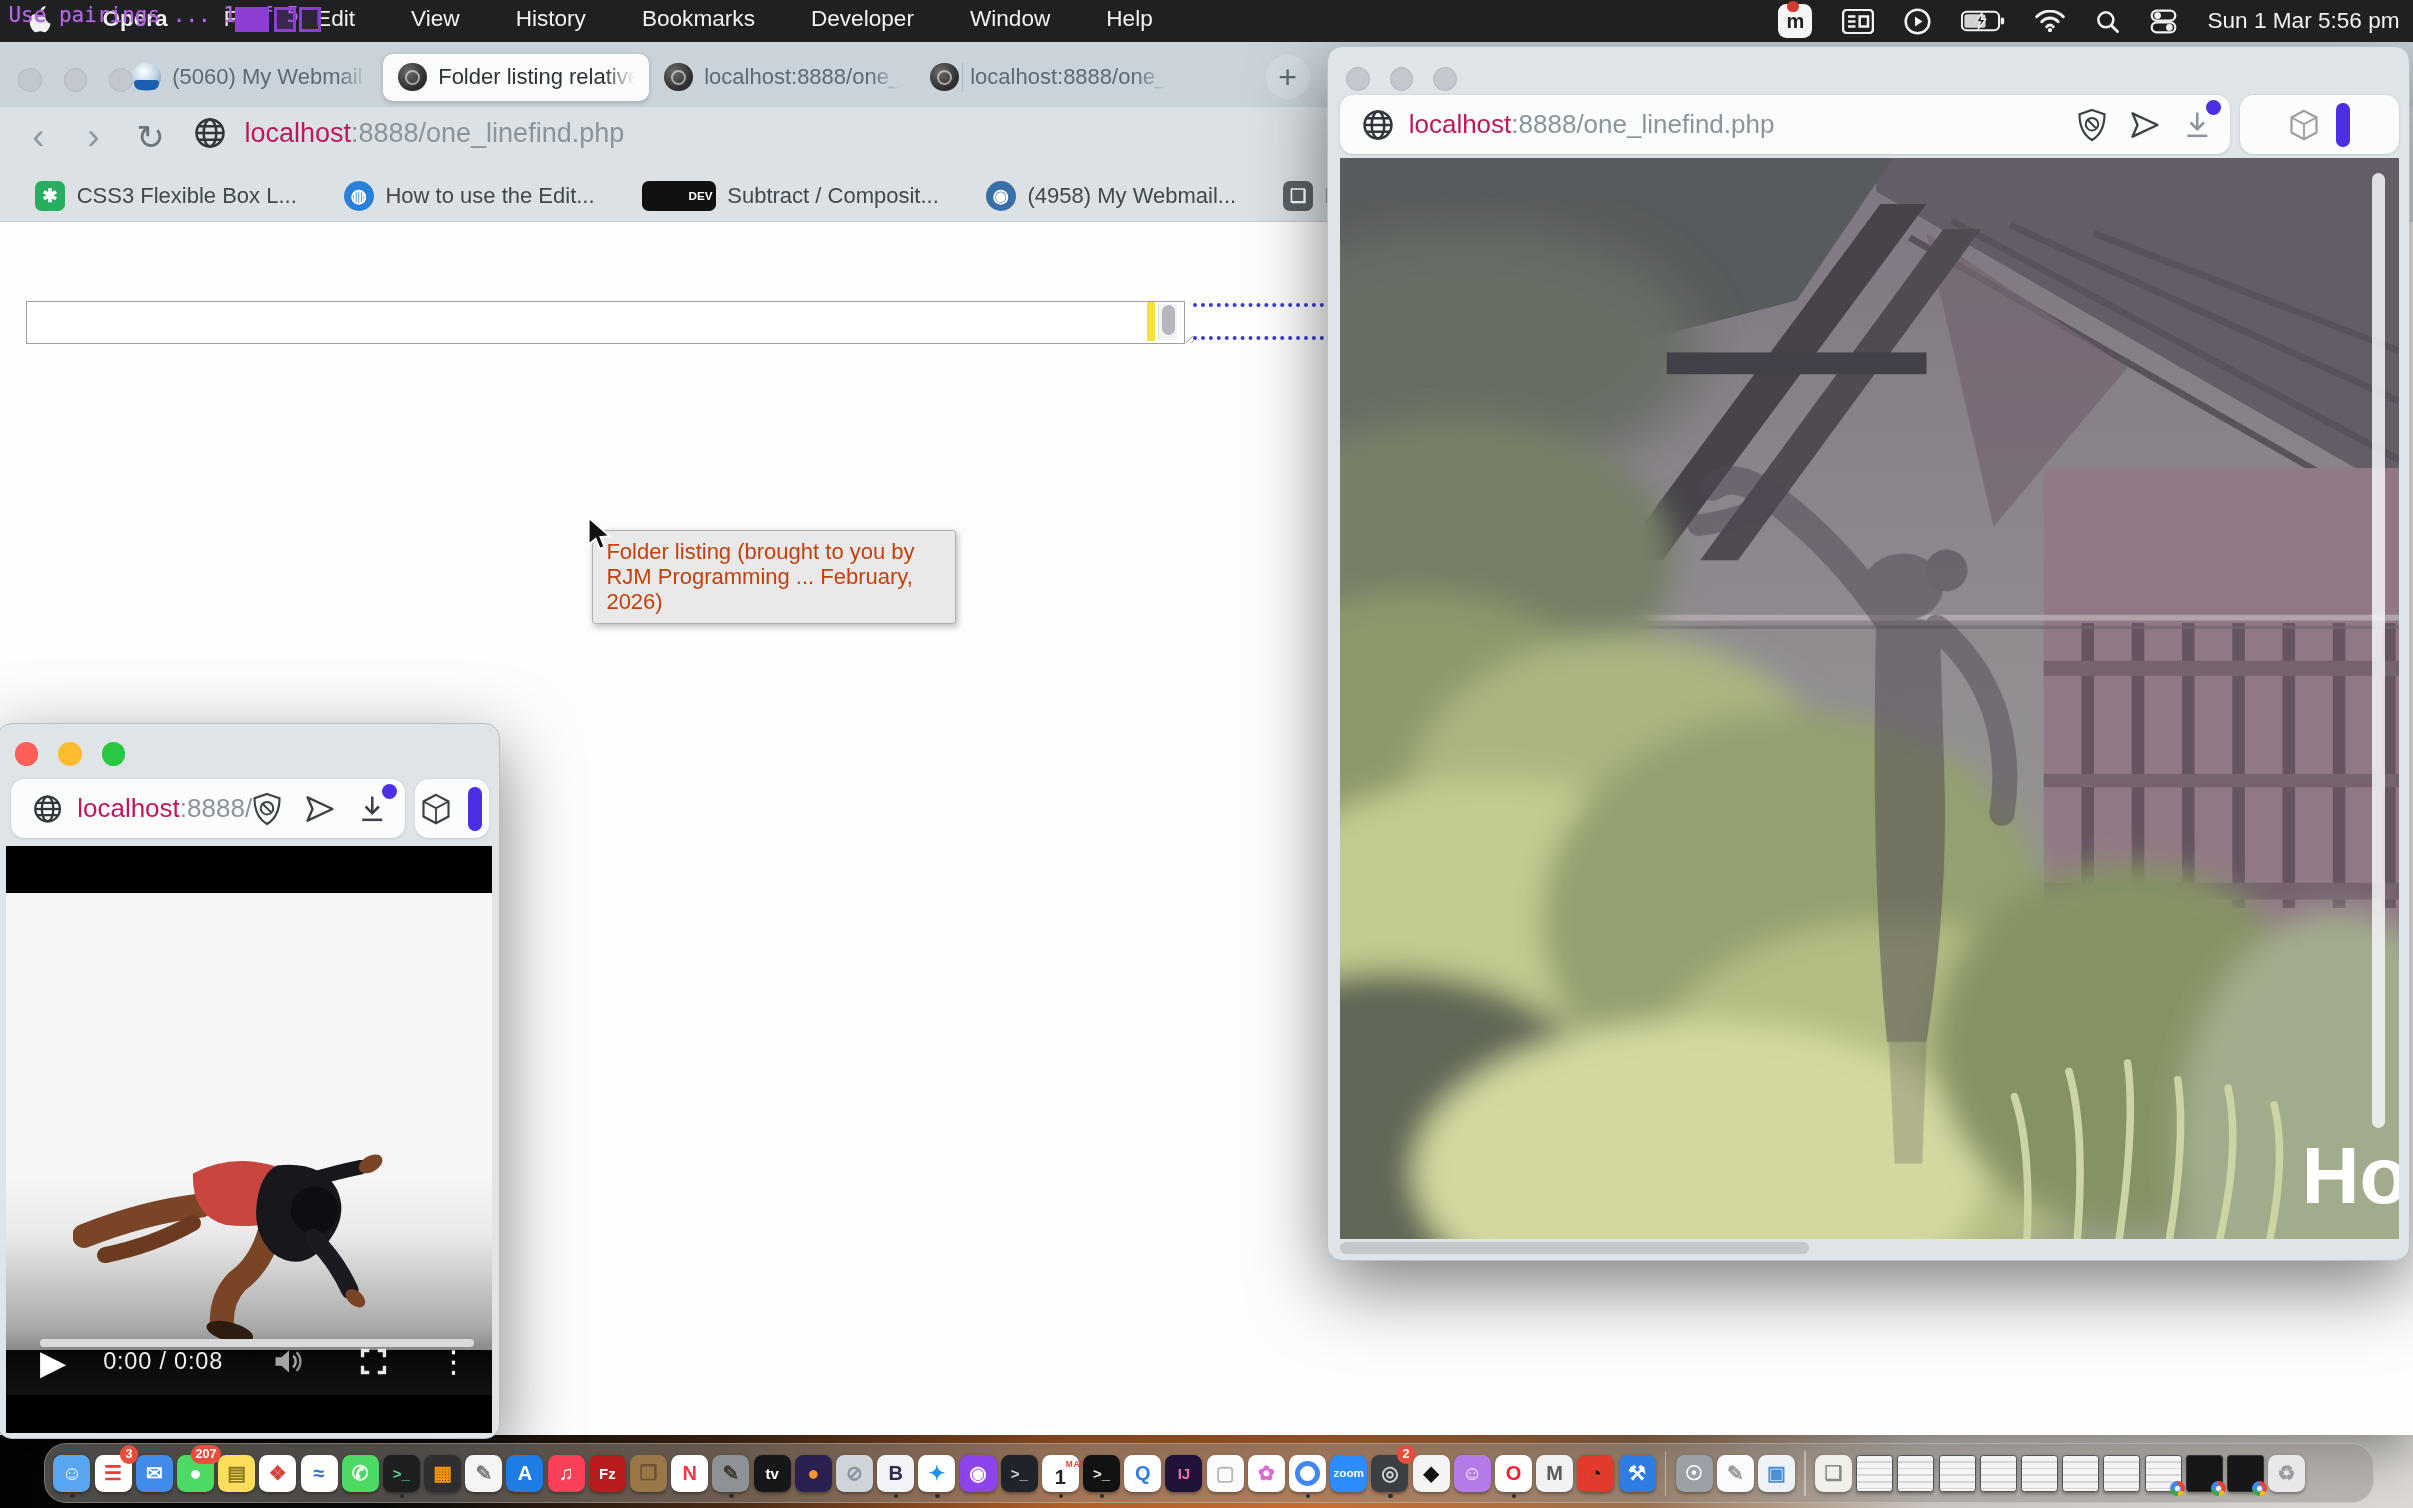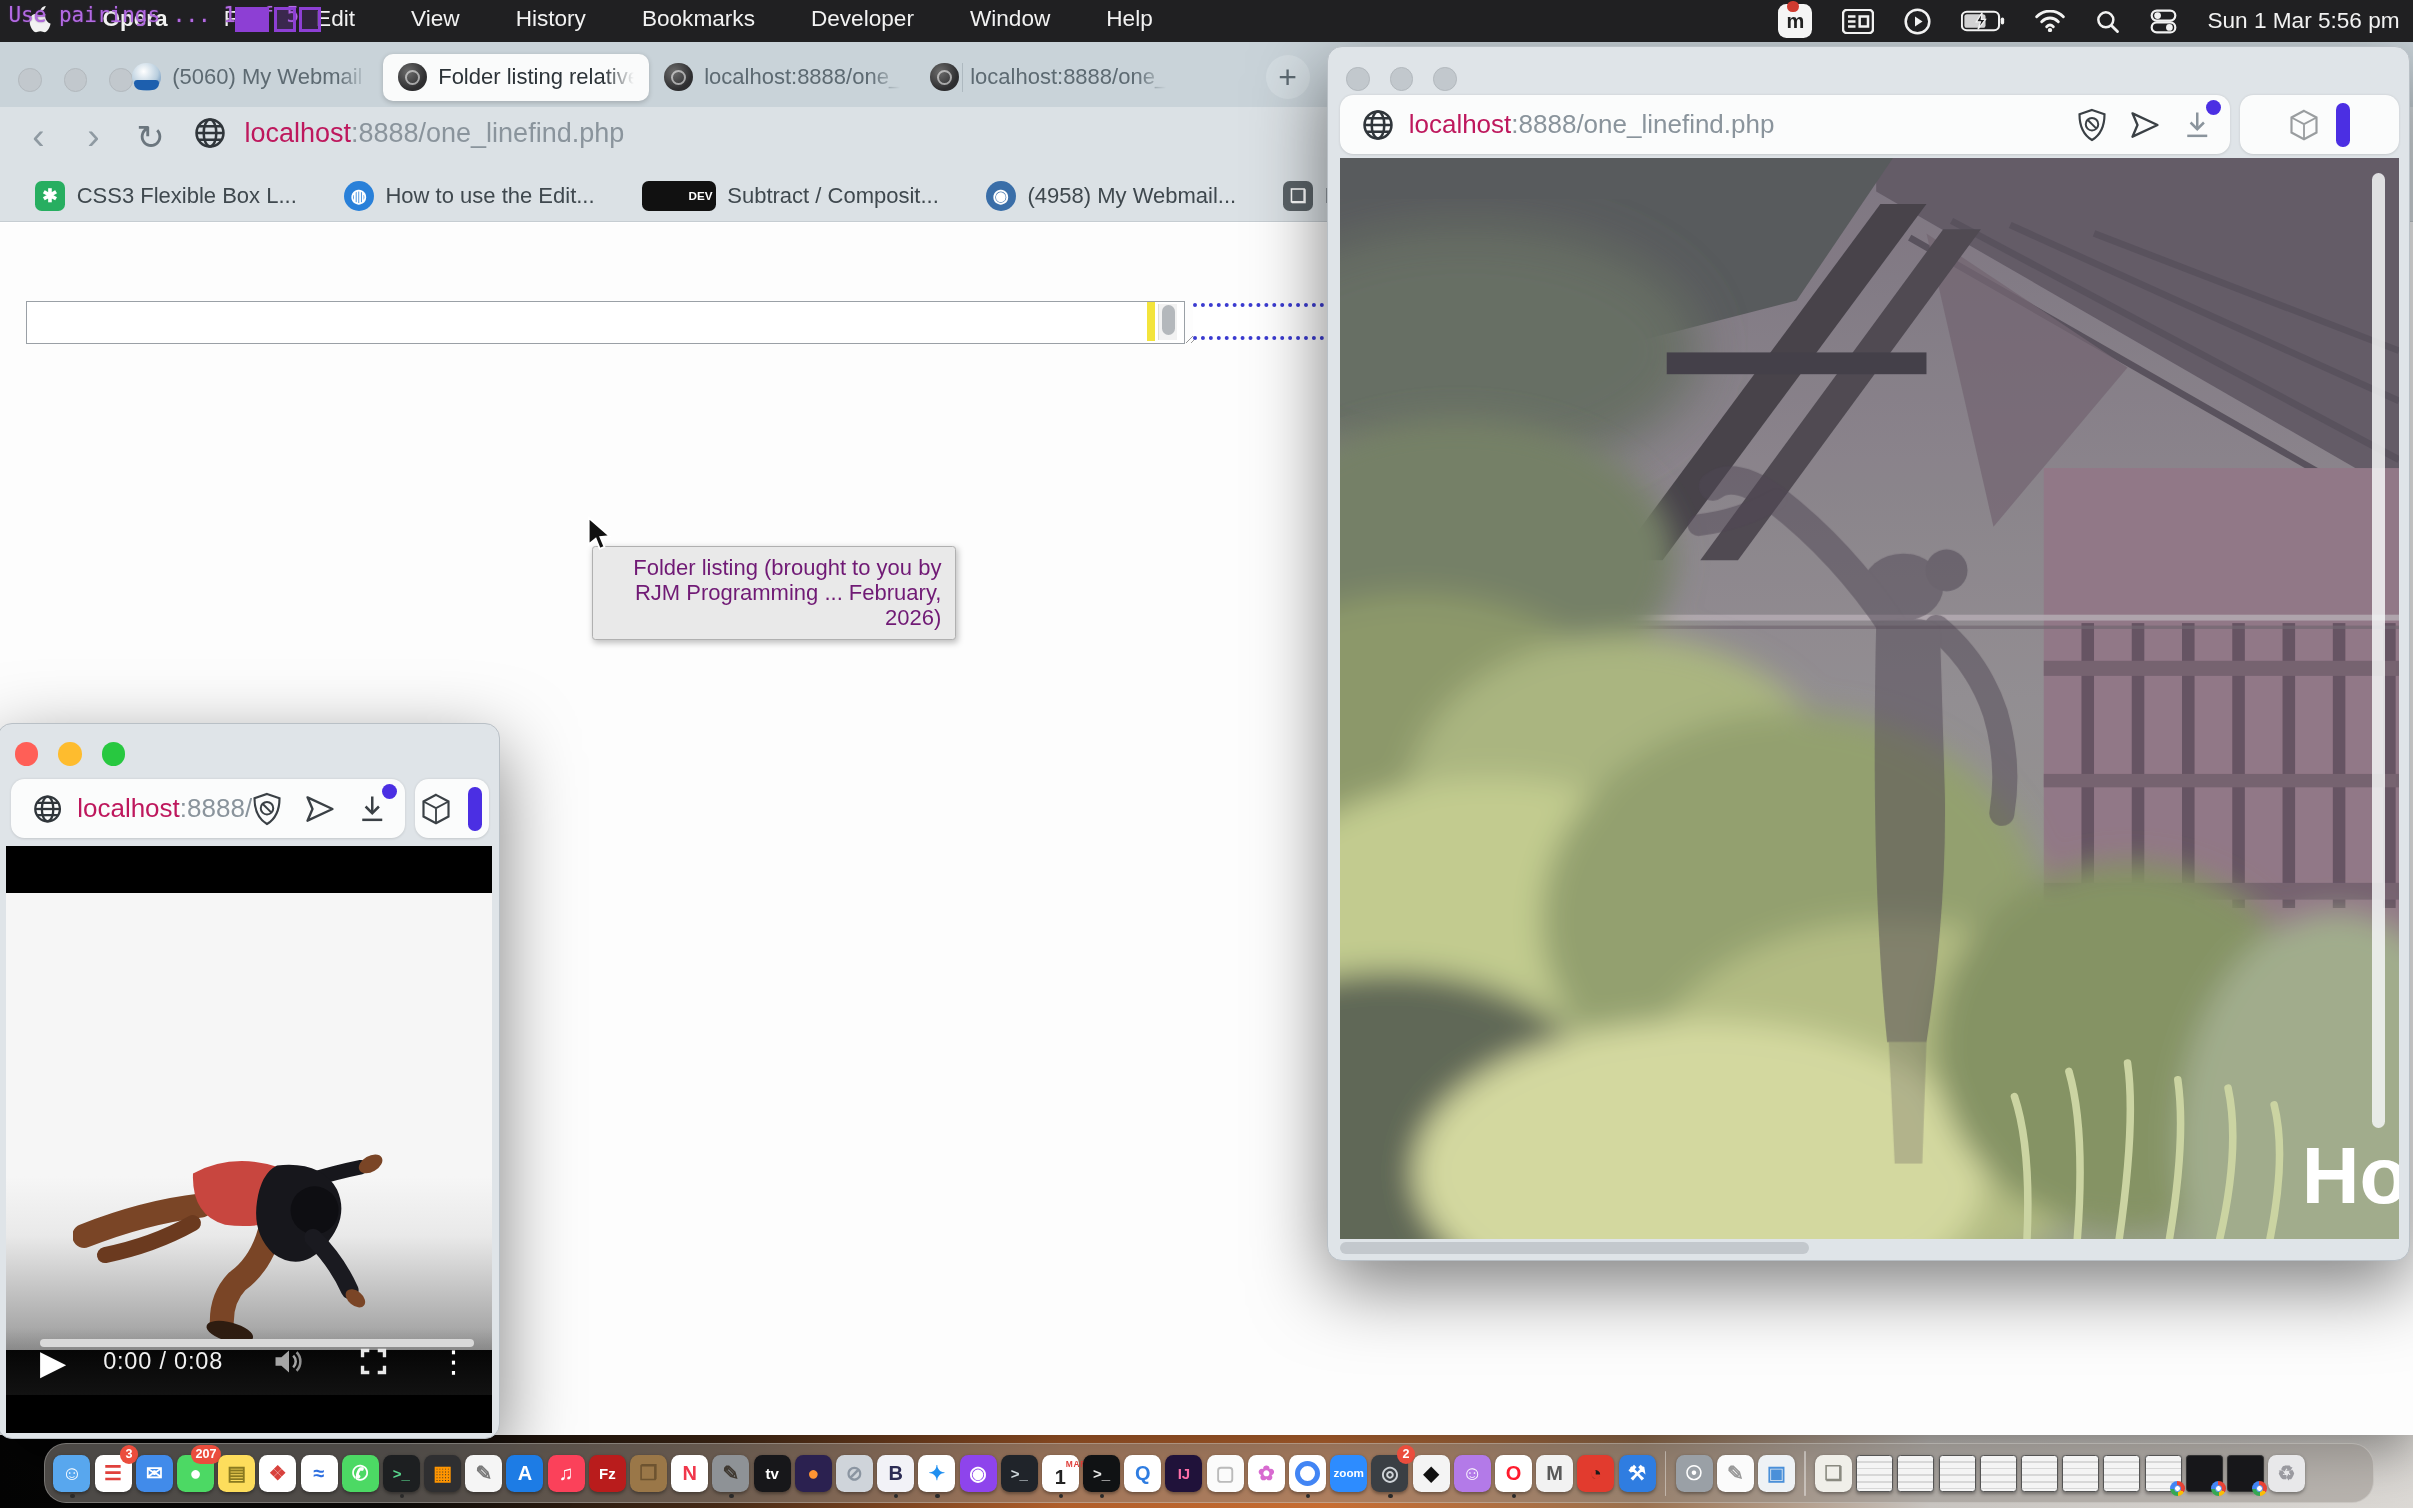--- a/index.html
+++ b/index.html
@@ -90,23 +90,23 @@
   }
   #yellow-strip{position:absolute;left:1120px;top:0;width:7.5px;height:39px;background:#f3e43c;}
   #listing-scrollbar{position:absolute;left:1131px;top:1.7px;width:18.4px;height:36px;background:#f2f2f2;border-left:0.8px solid #ddd;}
   #listing-thumb{position:absolute;left:2.5px;top:1.7px;width:13.4px;height:30px;border-radius:6.7px;background:#b4b8bc;}
   #listing-resize{position:absolute;left:1185px;top:107px;width:13.4px;height:13.4px;
     background:linear-gradient(135deg,transparent 0 50%,#999 50% 56%,transparent 56% 70%,#999 70% 76%,transparent 76%);}
   #dotted-strip{position:absolute;left:1193px;top:80px;width:385px;height:37px;
     border-top:4.2px dotted #3b3bd0;border-bottom:4.2px dotted #3b3bd0;background:#fff;box-sizing:border-box;}
   
   #tooltip{
-    position:absolute;left:592px;top:323px;width:335px;padding:8.4px 13.4px;
-    background:#e9e9e9;border:0.8px solid #b0b0b0;border-radius:3.4px;color:#701a75;
-    font-size:22px;line-height:25px;box-shadow:1.7px 2.5px 6.7px rgba(0,0,0,.25);text-align:right;
+    position:absolute;left:592px;top:307px;width:335px;padding:8.4px 13.4px;
+    background:#e9e9e9;border:0.8px solid #b0b0b0;border-radius:3.4px;color:#c2410c;
+    font-size:22px;line-height:25px;box-shadow:1.7px 2.5px 6.7px rgba(0,0,0,.25);
   }
   #cursor{position:absolute;left:587px;top:293px;z-index:30;}
   
   .popup{position:absolute;background:#dfe4e8;border-radius:15px;box-shadow:0 25px 75px rgba(0,0,0,.5);
      border:0.8px solid #b9c0c6;box-sizing:border-box;}
   .urlbar{position:absolute;background:#fbfcfc;border-radius:13.4px;display:flex;align-items:center;
      box-shadow:0 0.8px 2.5px rgba(0,0,0,.12);}
   .urlbar .addr{display:flex;align-items:center;gap:15px;font-size:26px;flex:1;padding-left:22px;overflow:hidden;white-space:nowrap;}
   .urlbar .actions{display:flex;align-items:center;gap:22px;padding-right:18.4px;}
   .ext-seg{position:absolute;background:#fbfcfc;border-radius:13.4px;display:flex;align-items:center;

